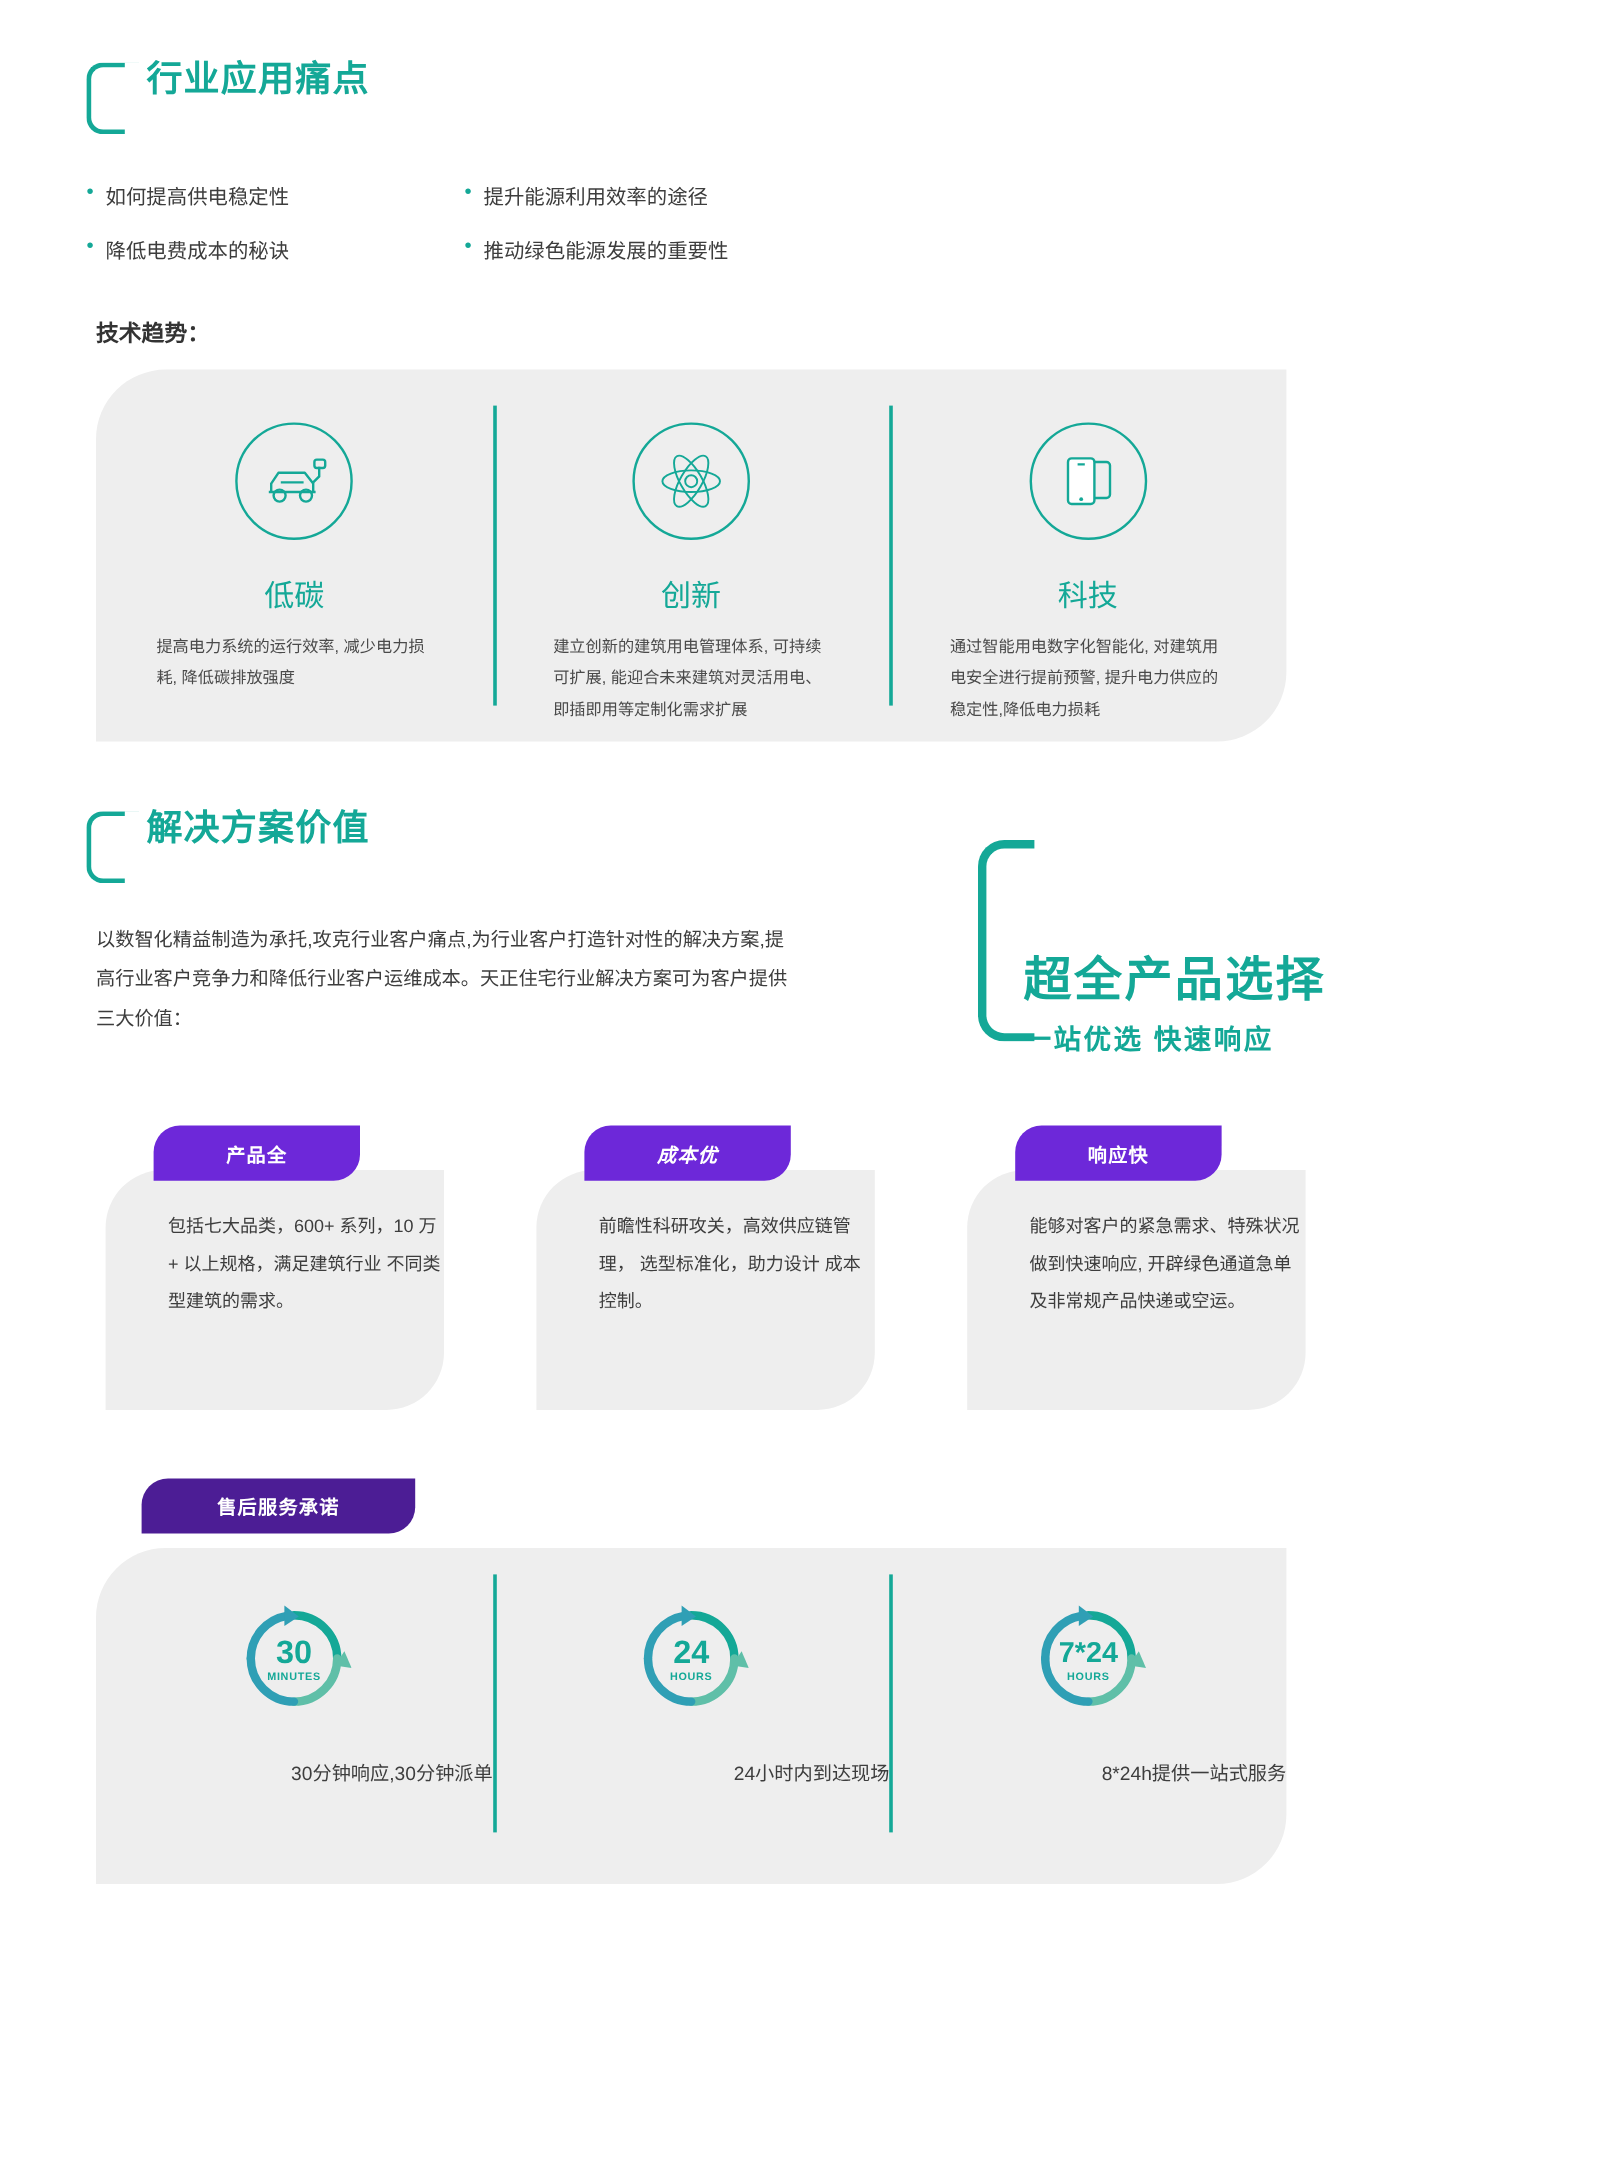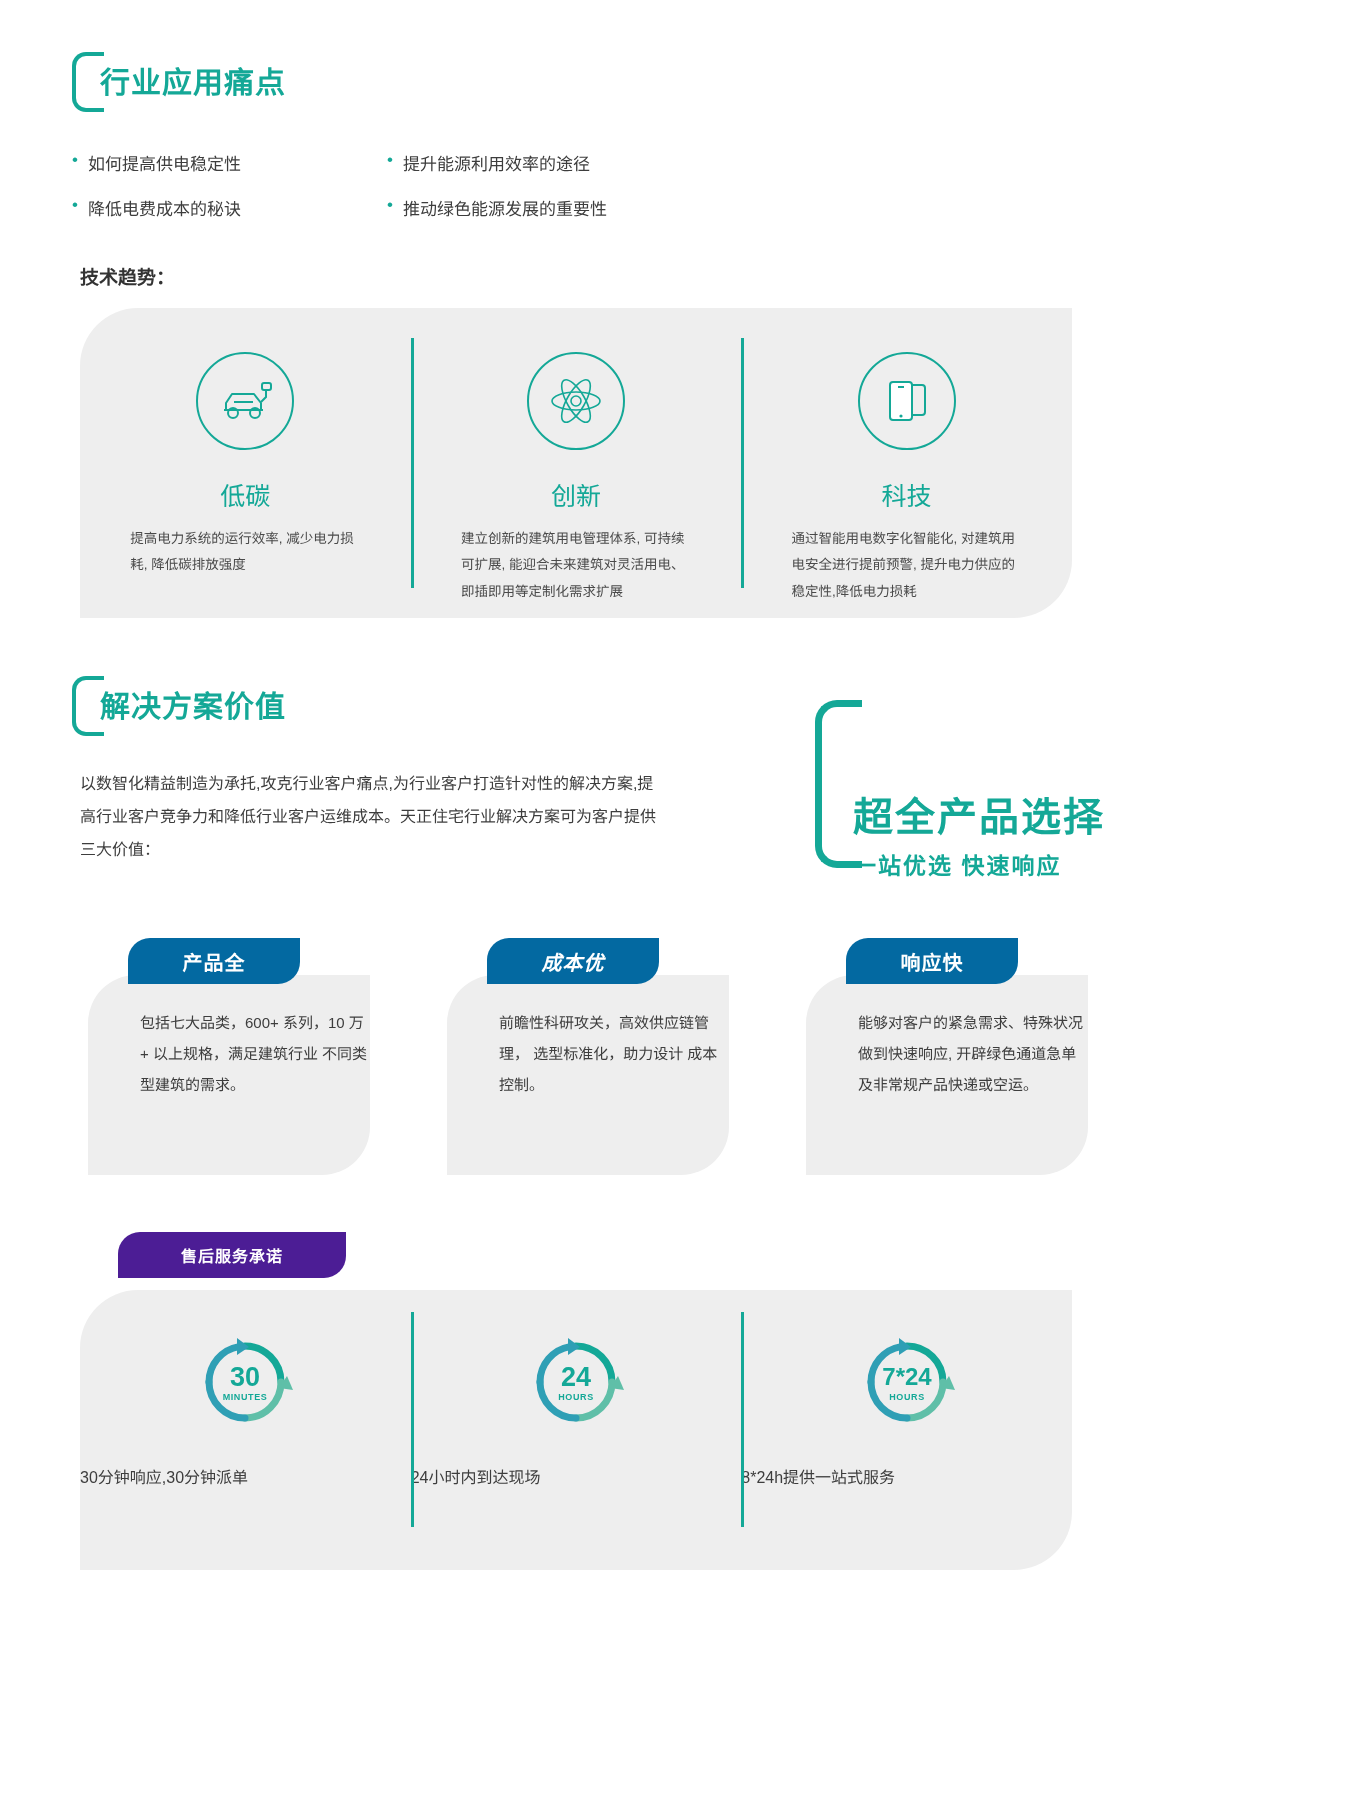--- a/index.html
+++ b/index.html
@@ -13,21 +13,22 @@
     position: relative;
     font-family: "Liberation Sans", sans-serif;
     color: #3f3f3f;
     overflow: hidden;
   }
 
   
   .section-head {
     position: absolute;
     display: flex;
-    align-items: center;
+    align-items: flex-start;
+    gap: 22px;
   }
   .bracket {
     width: 46px;
     height: 62px;
     position: relative;
     flex: none;
   }
   .bracket::before {
     content: "";
     position: absolute;
@@ -229,25 +230,25 @@
     background: #eeeeee;
     border-top-left-radius: 48px;
     border-bottom-right-radius: 48px;
     top: 975px;
   }
   .value-tag {
     position: absolute;
     top: 938px;
     width: 172px;
     height: 46px;
-    background: #0369a1;
+    background: #6d28d9;
     border-top-left-radius: 22px;
     border-bottom-right-radius: 22px;
     color: #ffffff;
-    font-size: 20px;
+    font-size: 16px;
     font-weight: bold;
     display: flex;
     align-items: center;
     justify-content: center;
     letter-spacing: 1px;
   }
   .value-body {
     position: absolute;
     top: 1008px;
     width: 230px;
@@ -288,21 +289,21 @@
     top: 1290px;
     width: 992px;
     height: 280px;
     display: flex;
   }
   .service-col {
     width: 33.33%;
     position: relative;
     padding-top: 44px;
     box-sizing: border-box;
-    text-align: left;
+    text-align: right;
   }
   .service-col + .service-col::before {
     content: "";
     position: absolute;
     left: 0;
     top: 22px;
     width: 3px;
     height: 215px;
     background: #14a897;
   }

